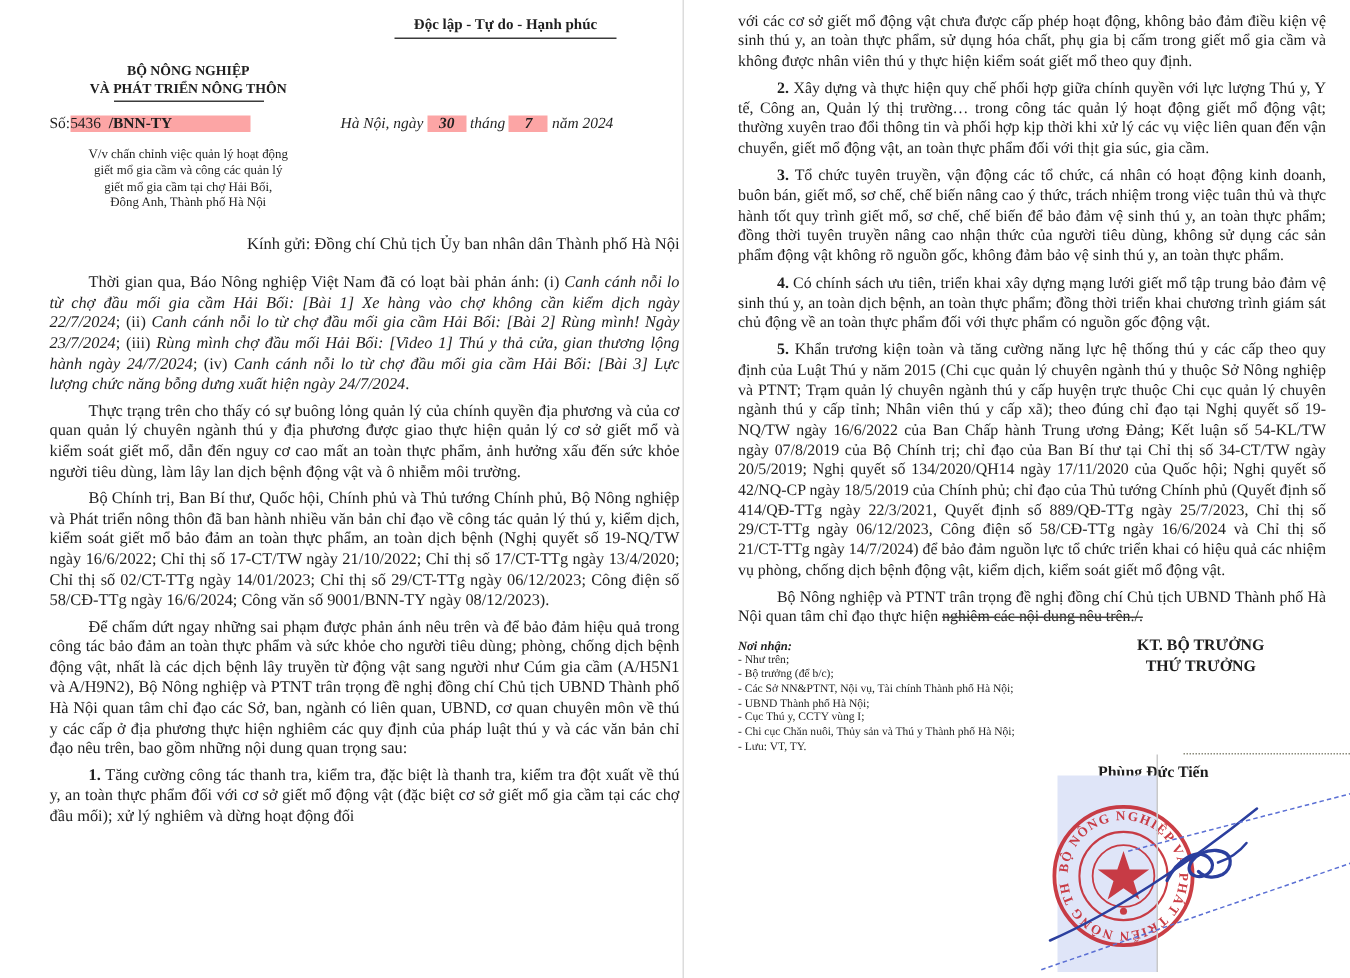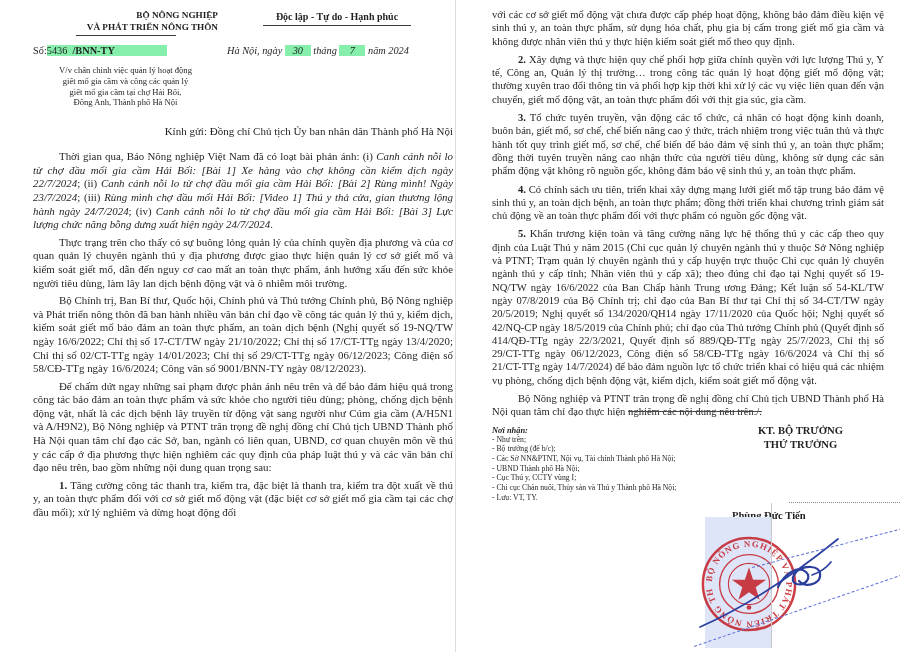--- a/index.html
+++ b/index.html
@@ -11,34 +11,34 @@
   .it{font-style:italic}
   .bd{font-weight:bold}
   .strike{text-decoration:line-through;text-decoration-color:#4a4a44;}
   .page{position:absolute;top:0;z-index:2;}
   #page-left{left:33px;width:420px;top:10px;}
   #page-right{left:492px;width:392px;top:8px;}
   .divider{position:absolute;left:455px;top:0;width:1px;height:652px;background:#dcdcdc;z-index:1;}
 
   
   .hdr{display:flex;justify-content:space-between;align-items:flex-start;}
-  .org-block{width:185px;text-align:right;font-weight:bold;font-size:9.2px;line-height:11.5px;}
+  .org-block{width:185px;text-align:center;font-weight:bold;font-size:9.2px;line-height:11.5px;margin-top:32px;}
   .nat-block{width:232px;text-align:center;font-weight:bold;}
   .nat-l1{font-size:9.6px;line-height:12px;}
   .nat-l2{font-size:10px;line-height:13px;}
   .rule{height:1px;background:#3b3b3b;margin:2px auto 0 auto;}
   .rule-org{width:100px;}
   .rule-nat{width:148px;}
 
   .meta-row{display:flex;justify-content:space-between;margin-top:9px;}
   .so-line{font-size:10.3px;width:190px;}
   .date-line{font-size:10.3px;font-style:italic;width:226px;text-align:left;}
-  .hl{background:#86efac;}
+  .hl{background:#fca5a5;}
   .field-so{padding-right:52px;}
-  .field-day,.field-month{display:inline-block;min-width:26px;text-align:center;}
+  .field-day,.field-month{display:inline-block;min-width:26px;text-align:center;font-weight:bold;}
 
   .subject{width:185px;text-align:center;font-size:8.6px;line-height:10.8px;margin-top:9px;}
   .salutation{text-align:right;font-size:11px;margin-top:17px;}
 
   .body-l{margin-top:13px;font-size:10.9px;line-height:13.6px;}
   .body-r{font-size:10.6px;line-height:13.3px;}
   .para{text-align:justify;text-indent:26px;margin:0 0 4px 0;}
   .body-r .para{margin:0 0 5px 0;}
 
   

